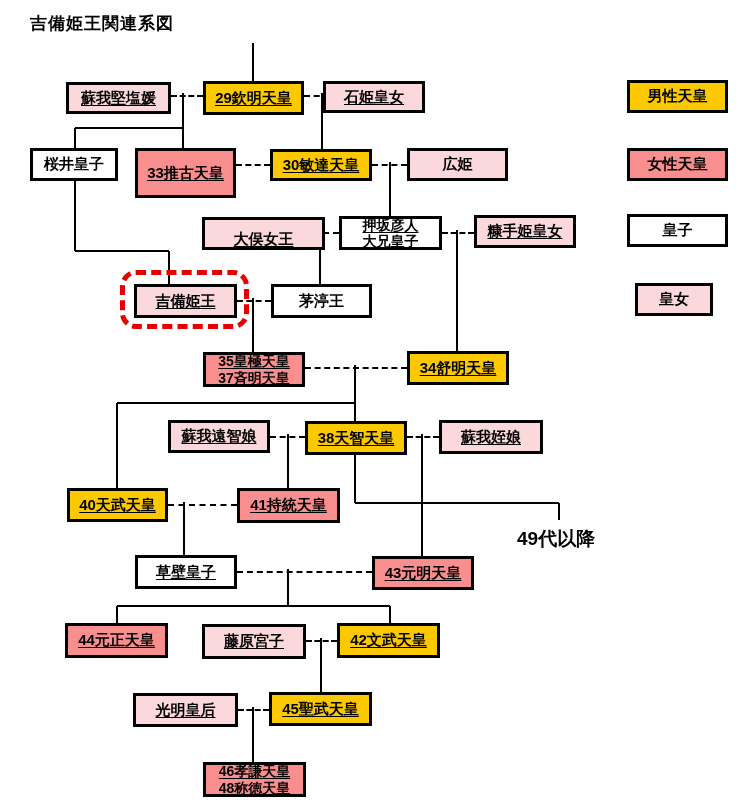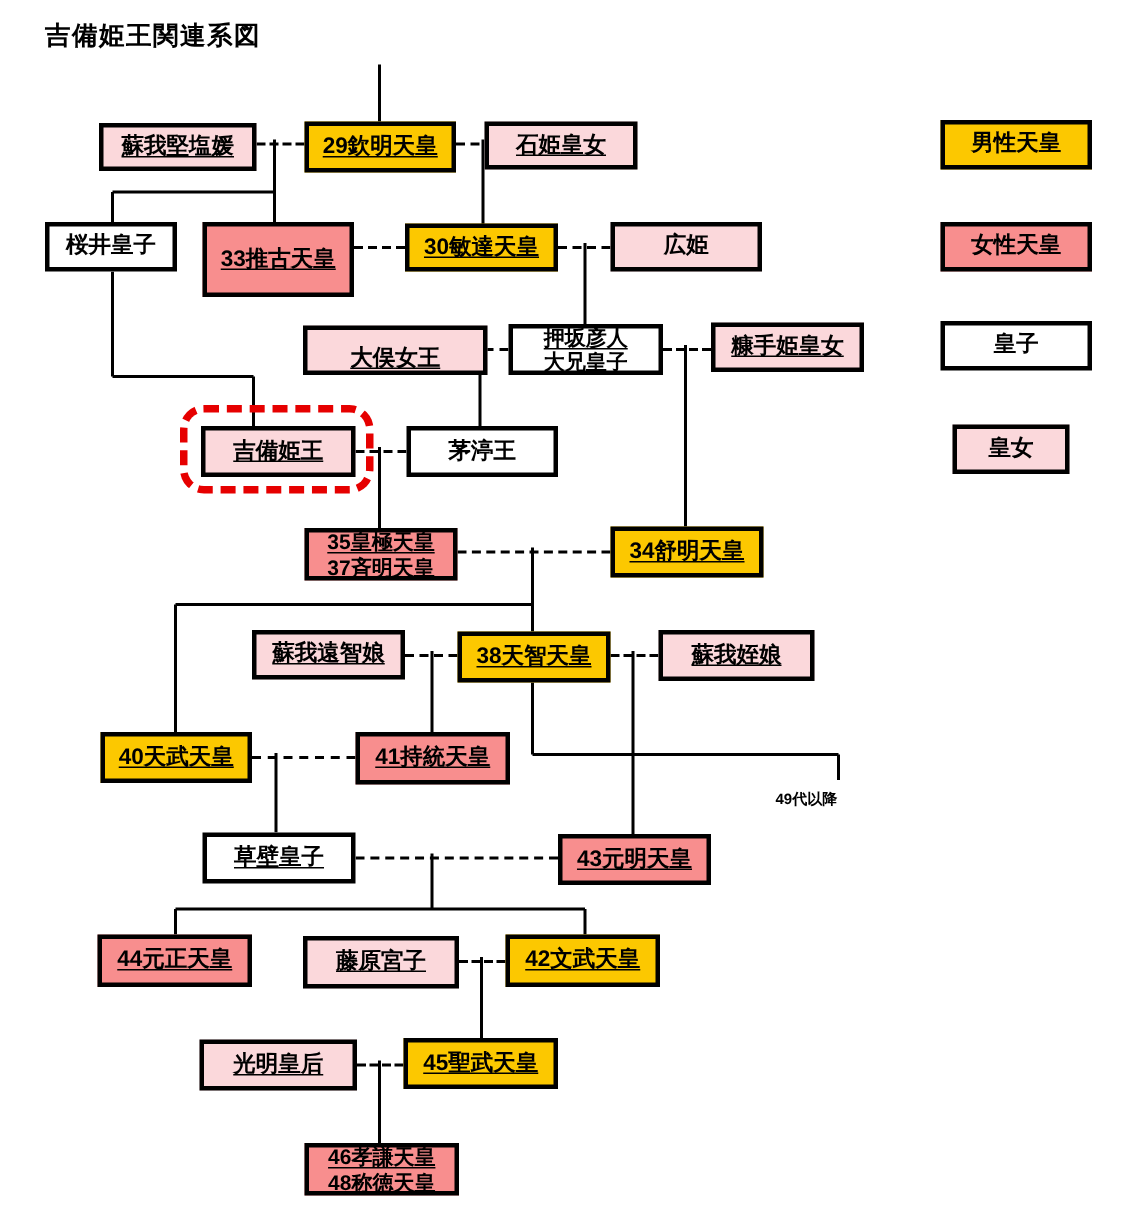--- a/index.html
+++ b/index.html
@@ -23,21 +23,21 @@
   .node.female{background:var(--female,#f88e8e);}
   .node.prince{background:var(--prince,#ffffff);}
   .node.princess{background:var(--princess,#fbd8db);}
   .line{position:absolute;background:#000;}
   .dline{position:absolute;height:0;border-top:2px dashed #000;}
   .highlight{
     position:absolute;box-sizing:border-box;border:5px dashed var(--hl,#e60000);
     border-radius:16px;background:transparent;
   }
   .annotation{
-    position:absolute;left:517px;top:526px;font-size:10px;font-weight:bold;white-space:nowrap;
+    position:absolute;left:517px;top:526px;font-size:19px;font-weight:bold;white-space:nowrap;
   }
 </style>
 </head>
 <body>
 
 <div id="canvas">
   <h1 class="title">吉備姫王関連系図</h1>
   <div class="annotation">49代以降</div>
 <div class="line" style="left: 252px; top: 43px; width: 2px; height: 38px;"></div>
     <div class="line" style="left: 182px; top: 93px; width: 2px; height: 55px;"></div>

